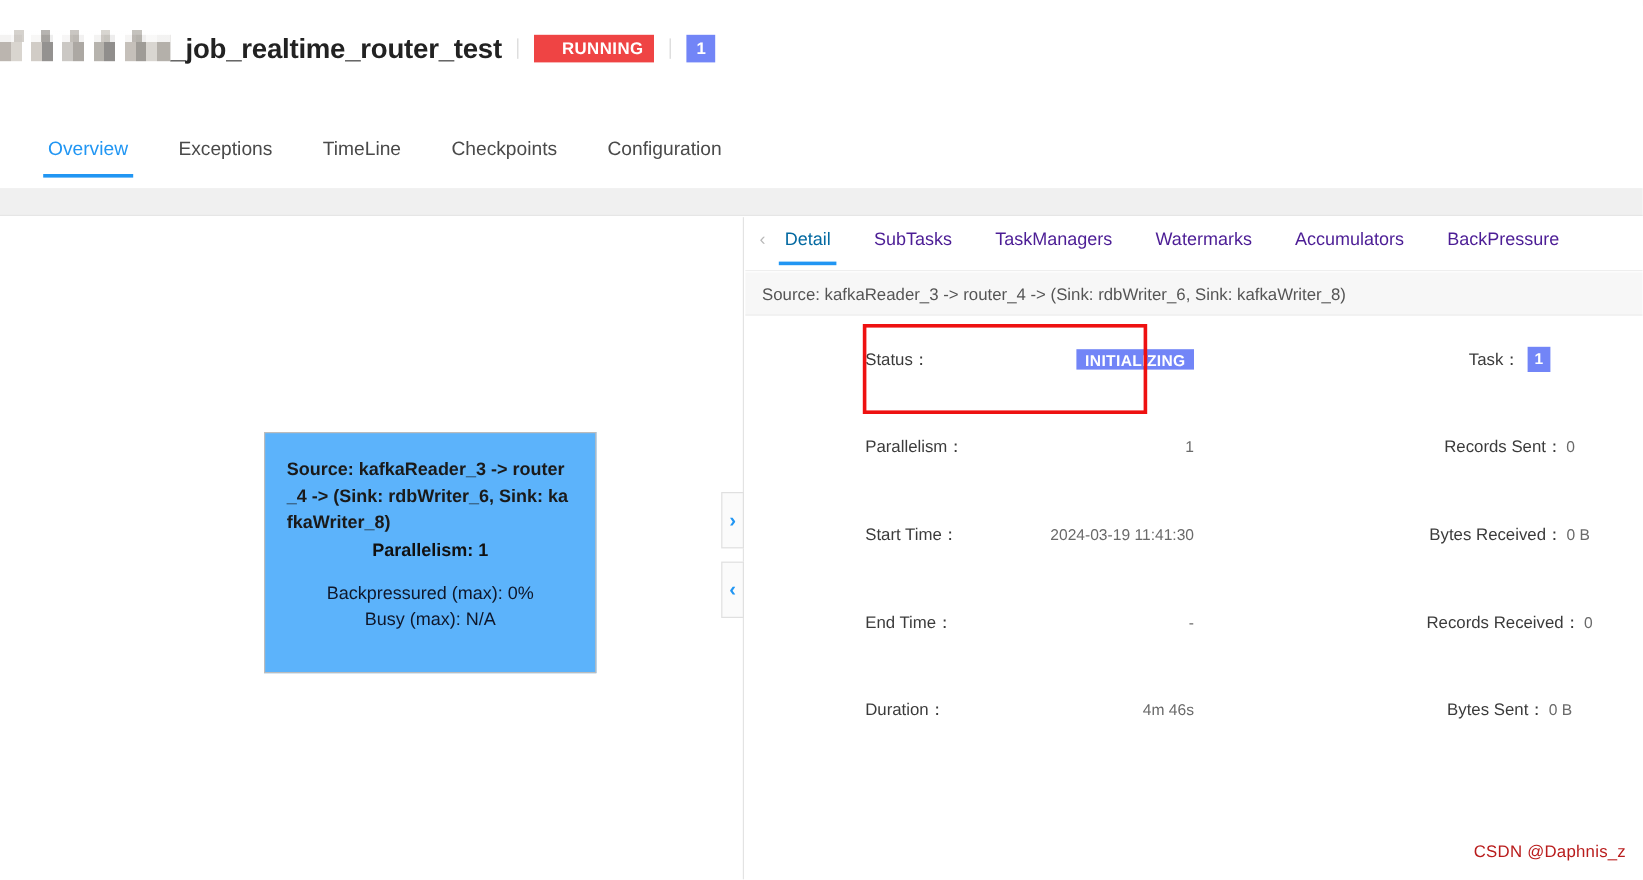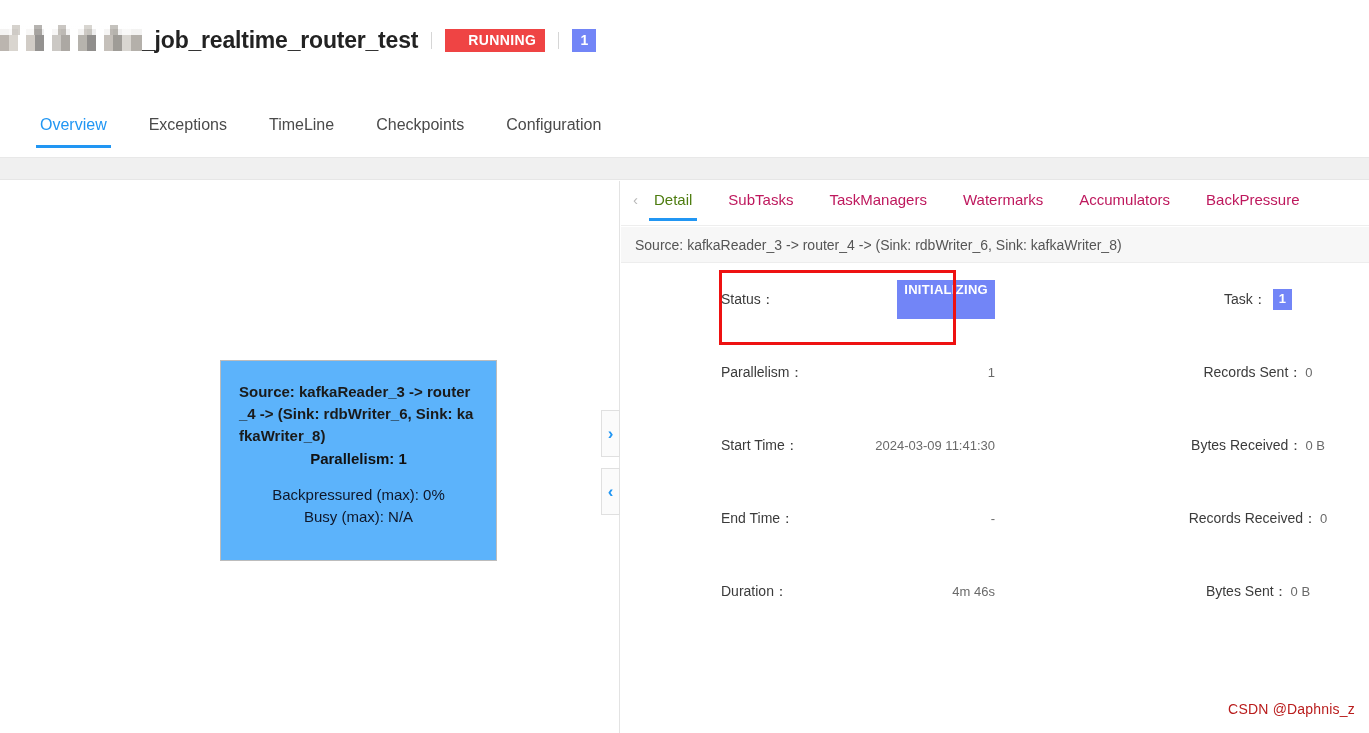--- a/index.html
+++ b/index.html
@@ -241,28 +241,28 @@
   .sub-chevron {
     color: #b8b8b8;
     font-size: 15px;
     padding: 11px 0 0 0;
     margin: 0 16px 0 12px;
     cursor: pointer;
     line-height: 16px;
   }
   .sub-tab {
     font-size: 15px;
-    color: #be185d;
+    color: #4c1d95;
     padding: 10px 0 13px 0;
     margin-right: 36px;
     cursor: pointer;
     position: relative;
     white-space: nowrap;
   }
-  .sub-tab.active { color: #4d7c0f; }
+  .sub-tab.active { color: #0369a1; }
   .sub-tab.active::after {
     content: "";
     position: absolute;
     left: -5px; right: -5px;
     bottom: 0;
     height: 3px;
     background: #2196f3;
   }
 
   .sub-header {
@@ -325,21 +325,21 @@
     color: #6a6a6a;
     margin-left: 3px;
     white-space: nowrap;
   }
   .badge-status {
     background: #7285f7;
     color: #ffffff;
     font-size: 13px;
     font-weight: 700;
     letter-spacing: 0.3px;
-    padding: 3px 7px 22px 7px;
+    padding: 3px 7px 0 7px;
     line-height: 14px;
     display: inline-block;
     margin-left: 6px;
   }
   .badge-task {
     background: #7285f7;
     color: #ffffff;
     font-size: 13px;
     font-weight: 700;
     padding: 3px 6px 4px 6px;
@@ -457,21 +457,21 @@
       </div>
       <div class="cell-right">
         <span class="d-label">Records Sent</span>
         <span class="d-value">0</span>
       </div>
     </div>
 
     <div class="detail-row">
       <div class="cell-left">
         <span class="d-label">Start Time</span>
-        <span class="d-value">2024-03-09 11:41:30</span>
+        <span class="d-value">2024-03-19 11:41:30</span>
       </div>
       <div class="cell-right">
         <span class="d-label">Bytes Received</span>
         <span class="d-value">0 B</span>
       </div>
     </div>
 
     <div class="detail-row">
       <div class="cell-left">
         <span class="d-label">End Time</span>

